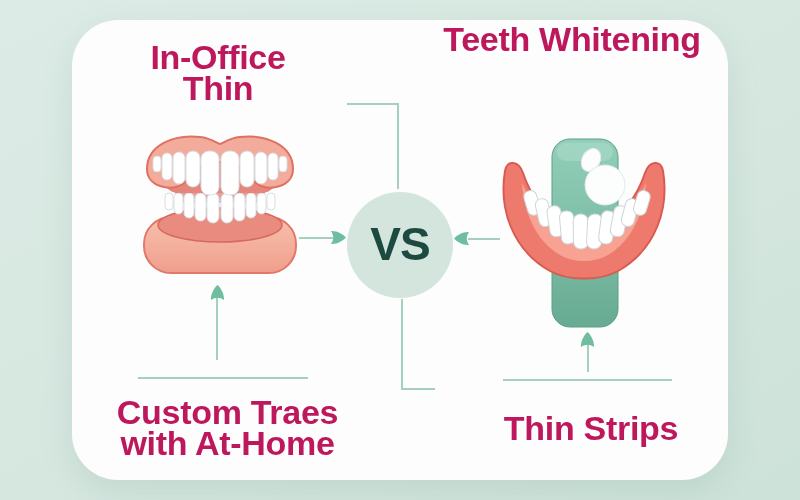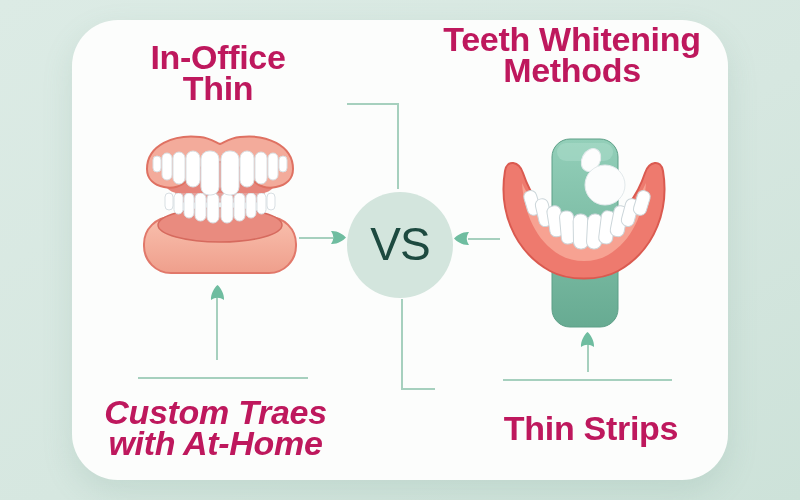--- a/index.html
+++ b/index.html
@@ -16,44 +16,43 @@
   .title,.caption{
     position:absolute;text-align:center;color:#be185d;
     font-size:34px;font-weight:bold;line-height:31px;letter-spacing:-0.3px;
   }
   .vs-circle{
     position:absolute;left:347px;top:192px;width:106px;height:106px;
     border-radius:50%;background:#d3e5dd;
     display:flex;align-items:center;justify-content:center;
   }
   .vs-text{
-    color:#1d4a40;font-size:46px;font-weight:normal;letter-spacing:-1px;
+    color:#1d4a40;font-size:46px;font-weight:bold;letter-spacing:-1px;
     transform:translateY(-1px);
   }
   .line{position:absolute;background:#a6d0be;}
   .arrow{position:absolute;line-height:0;}
   .arrow svg{display:block;}
   .arrow path{fill:#6fbda0;}
   .illu{position:absolute;line-height:0;}
 </style>
 </head>
 <body>
 
 <div class="card"></div>
 
 <div class="title" style="left:88px;top:42px;width:260px;">
   <div>In-Office</div>
   <div>Thin</div>
 </div>
 <div class="title" style="left:442px;top:24px;width:260px;">
   <div>Teeth Whitening</div>
-  <div>Methods</div>
 </div>
 
-<div class="caption" style="left:83px;top:397px;width:265px;font-style:italic;">
+<div class="caption" style="left:95px;top:397px;width:265px;">
   <div>Custom Traes</div>
   <div>with At-Home</div>
 </div>
 <div class="caption" style="left:460px;top:413px;width:262px;">
   <div>Thin Strips</div>
 </div>
 
 <div class="line" style="left:347px;top:103px;width:52px;height:2px;"></div>
 <div class="line" style="left:397px;top:103px;width:2px;height:86px;"></div>
 <div class="line" style="left:299px;top:237px;width:34px;height:2px;"></div>

